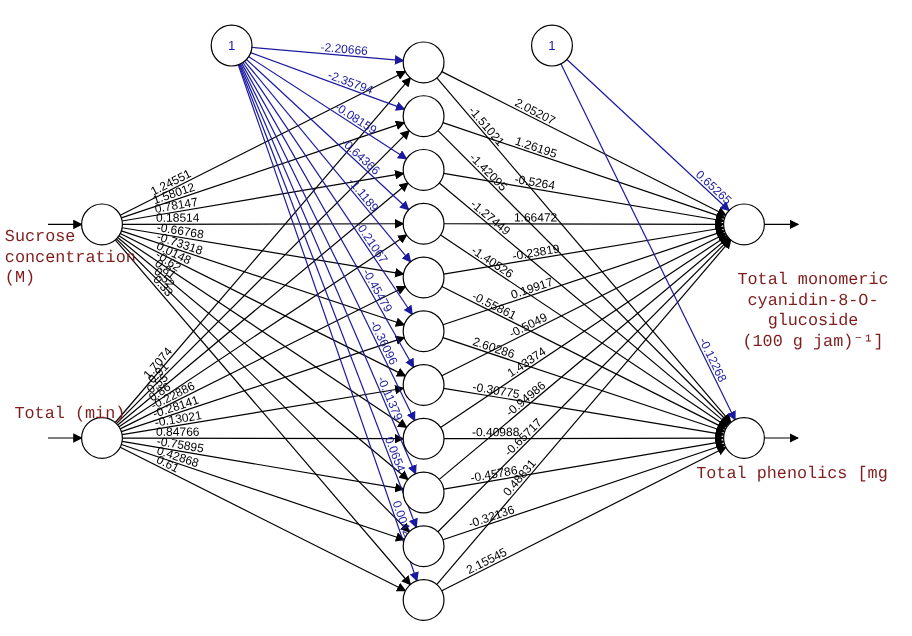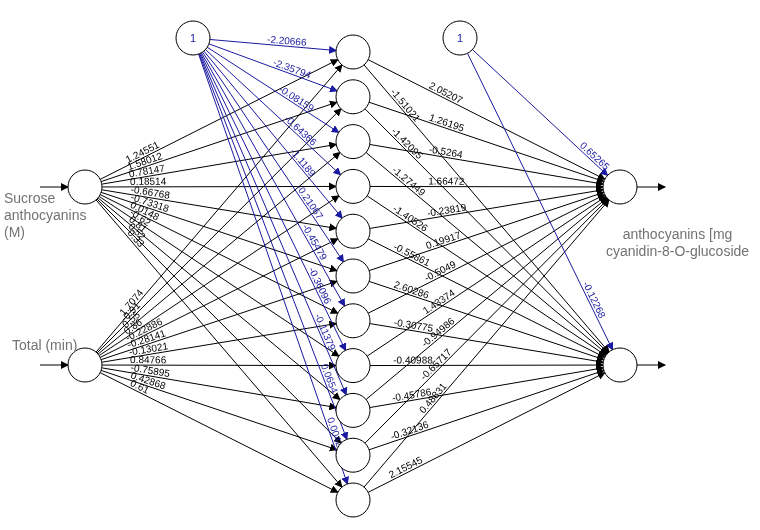--- a/index.html
+++ b/index.html
@@ -1,18 +1,18 @@
 <!DOCTYPE html>
 <html><head>
 <meta charset="utf-8">
 <style>
   html, body { margin: 0; padding: 0; background: #ffffff; }
   body { width: 760px; height: 530px; overflow: hidden; position: relative; font-family: "Liberation Sans", sans-serif; }
   #diagram { position: absolute; left: 0; top: 0; width: 760px; height: 530px; }
-  .lbl { position: absolute; font-size: 14px; color: #737373; line-height: 17px; font-family: Liberation Sans, sans-serif; }
+  .lbl { position: absolute; font-size: 14px; color: #7f1d1d; line-height: 17px; font-family: Liberation Mono, monospace; }
   .lbl-center { text-align: center; }
   svg text { font-family: "Liberation Sans", sans-serif; }
 </style>
 </head>
 <body>
 
 <svg id="diagram" viewBox="0 0 760 530" xmlns="http://www.w3.org/2000/svg">
   <defs>
     <marker id="arrowK" markerWidth="8" markerHeight="8" refX="7" refY="4" orient="auto" markerUnits="userSpaceOnUse">
       <path d="M0,0 L8,4 L0,8 z" fill="#000"></path>
@@ -161,24 +161,26 @@
       <circle cx="620" cy="365" r="17" fill="#fff" stroke="#000" stroke-width="1"></circle>
       <circle cx="193" cy="38" r="17" fill="#fff" stroke="#000" stroke-width="1"></circle>
       <text x="193" y="42" font-size="11" fill="#1a1aa0" text-anchor="middle">1</text>
       <circle cx="460" cy="38" r="17" fill="#fff" stroke="#000" stroke-width="1"></circle>
       <text x="460" y="42" font-size="11" fill="#1a1aa0" text-anchor="middle">1</text>
     </g>
 </svg>
 
 <div class="lbl" style="left:4px; top:190px;">
   <div>Sucrose</div>
-  <div>anthocyanins</div>
+  <div>concentration</div>
   <div>(M)</div>
 </div>
 <div class="lbl" style="left:12px; top:337px;">
   <div>Total (min)</div>
 </div>
 <div class="lbl lbl-center" style="left:595px; top:226px; width:165px;">
-  <div>anthocyanins [mg</div>
+  <div>Total monomeric</div>
   <div>cyanidin-8-O-glucoside</div>
+  <div>(100 g jam)⁻¹]</div>
 </div>
 <div class="lbl lbl-center" style="left:580px; top:387px; width:160px;">
+  <div>Total phenolics [mg</div>
 </div>
 
 </body></html>

